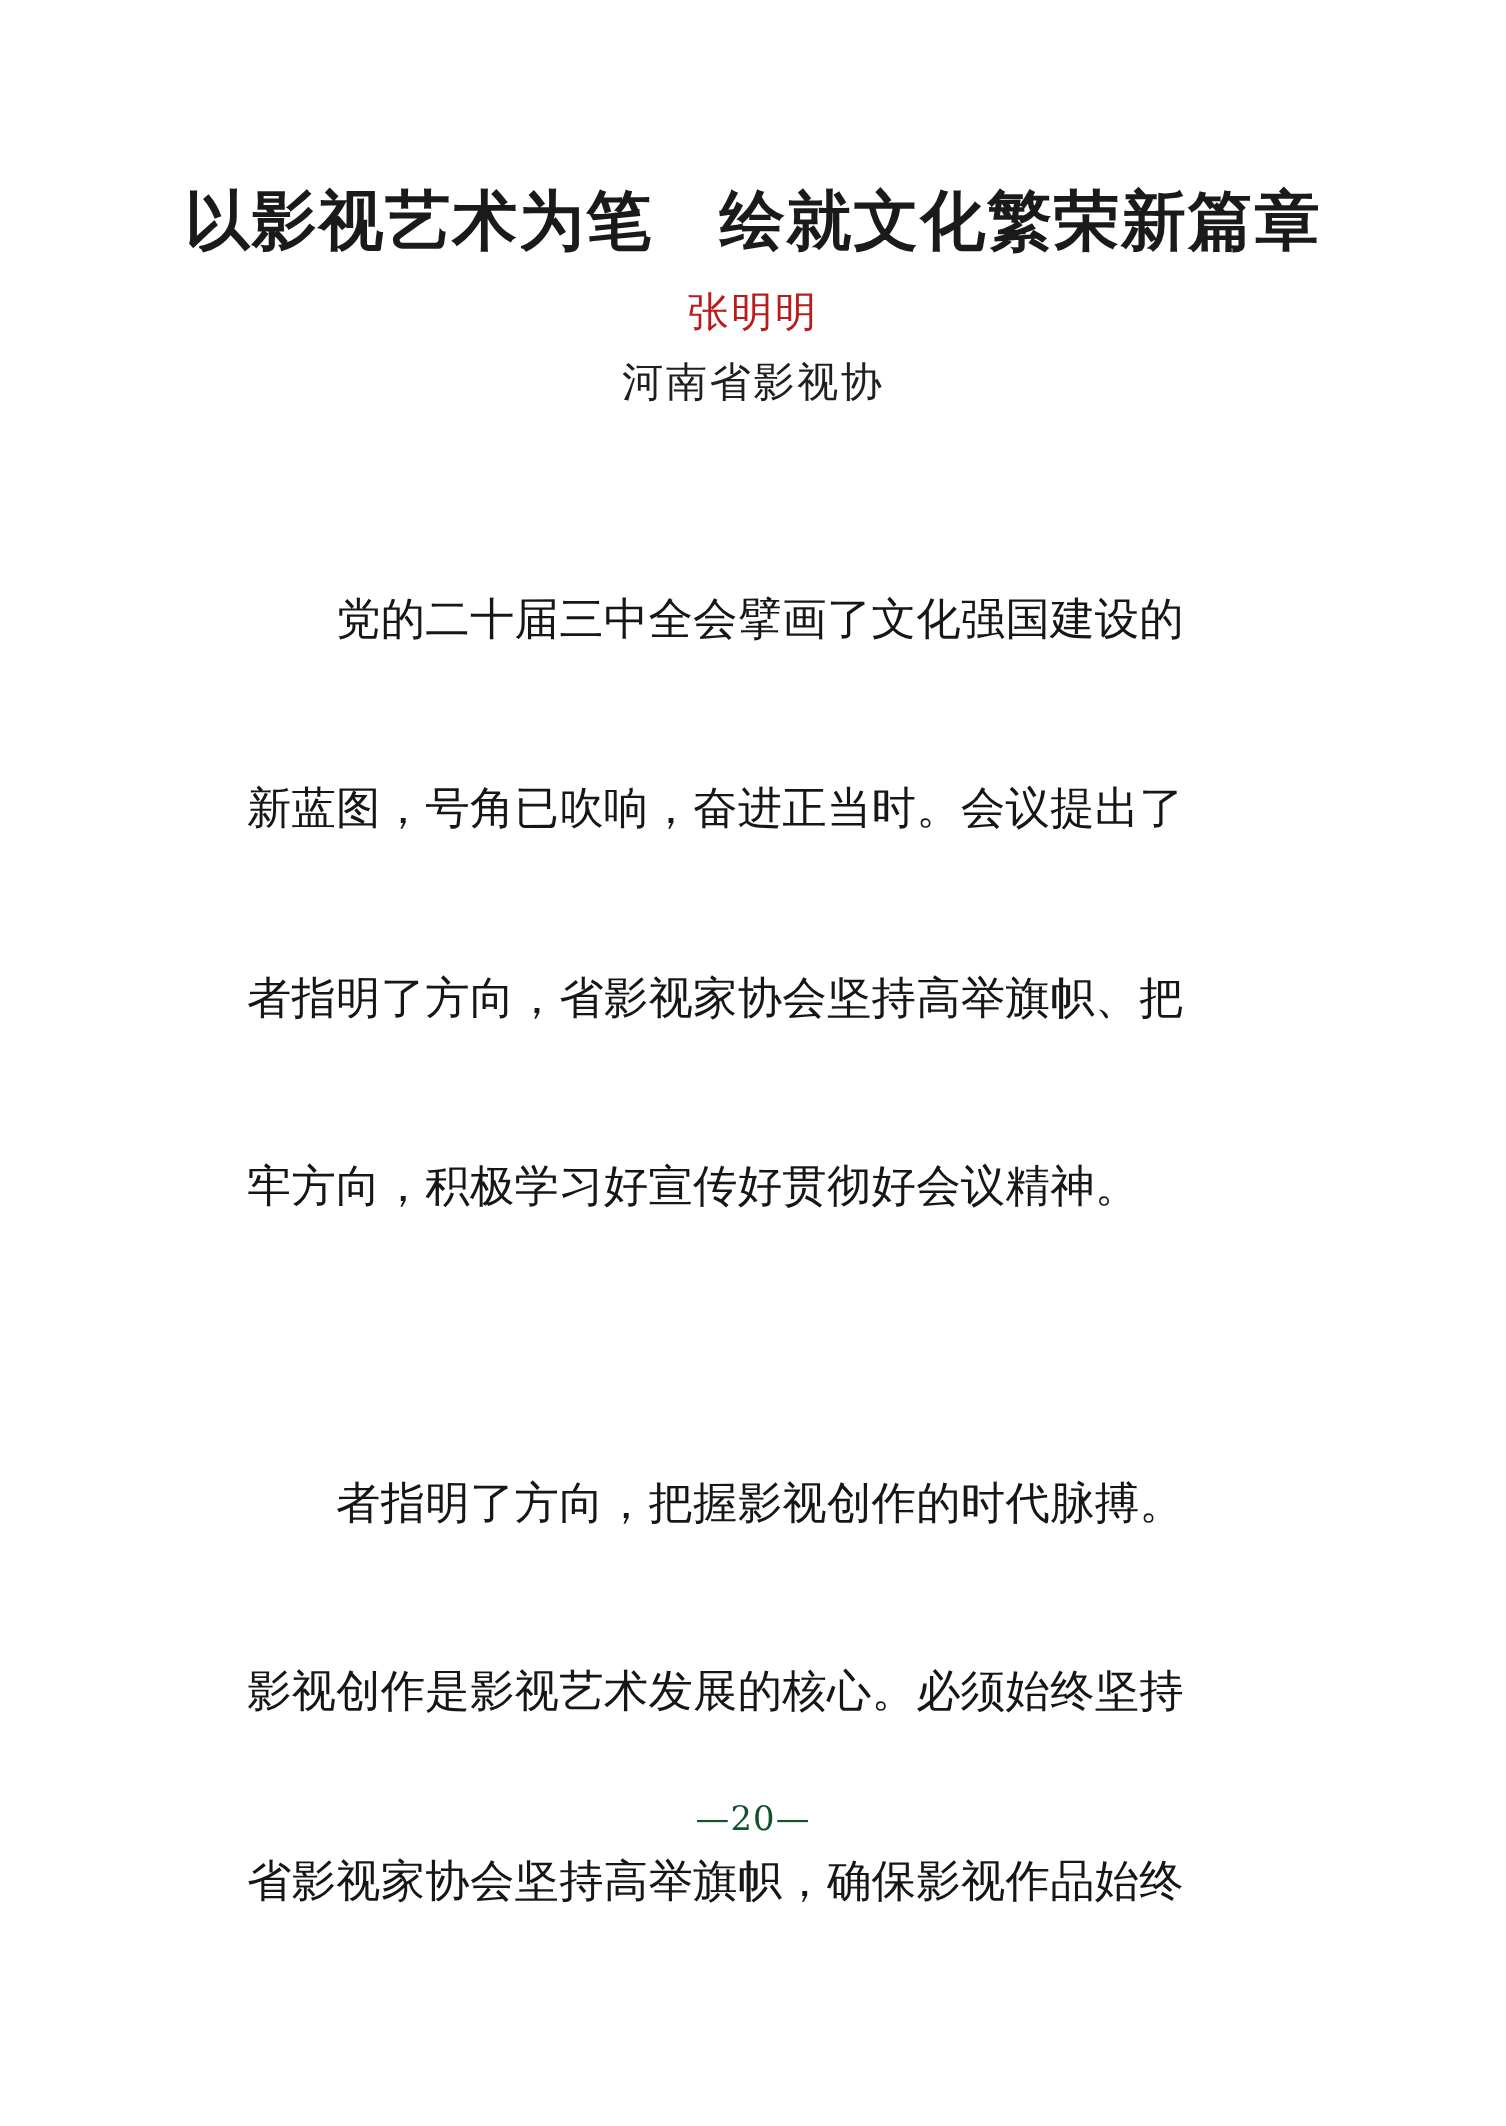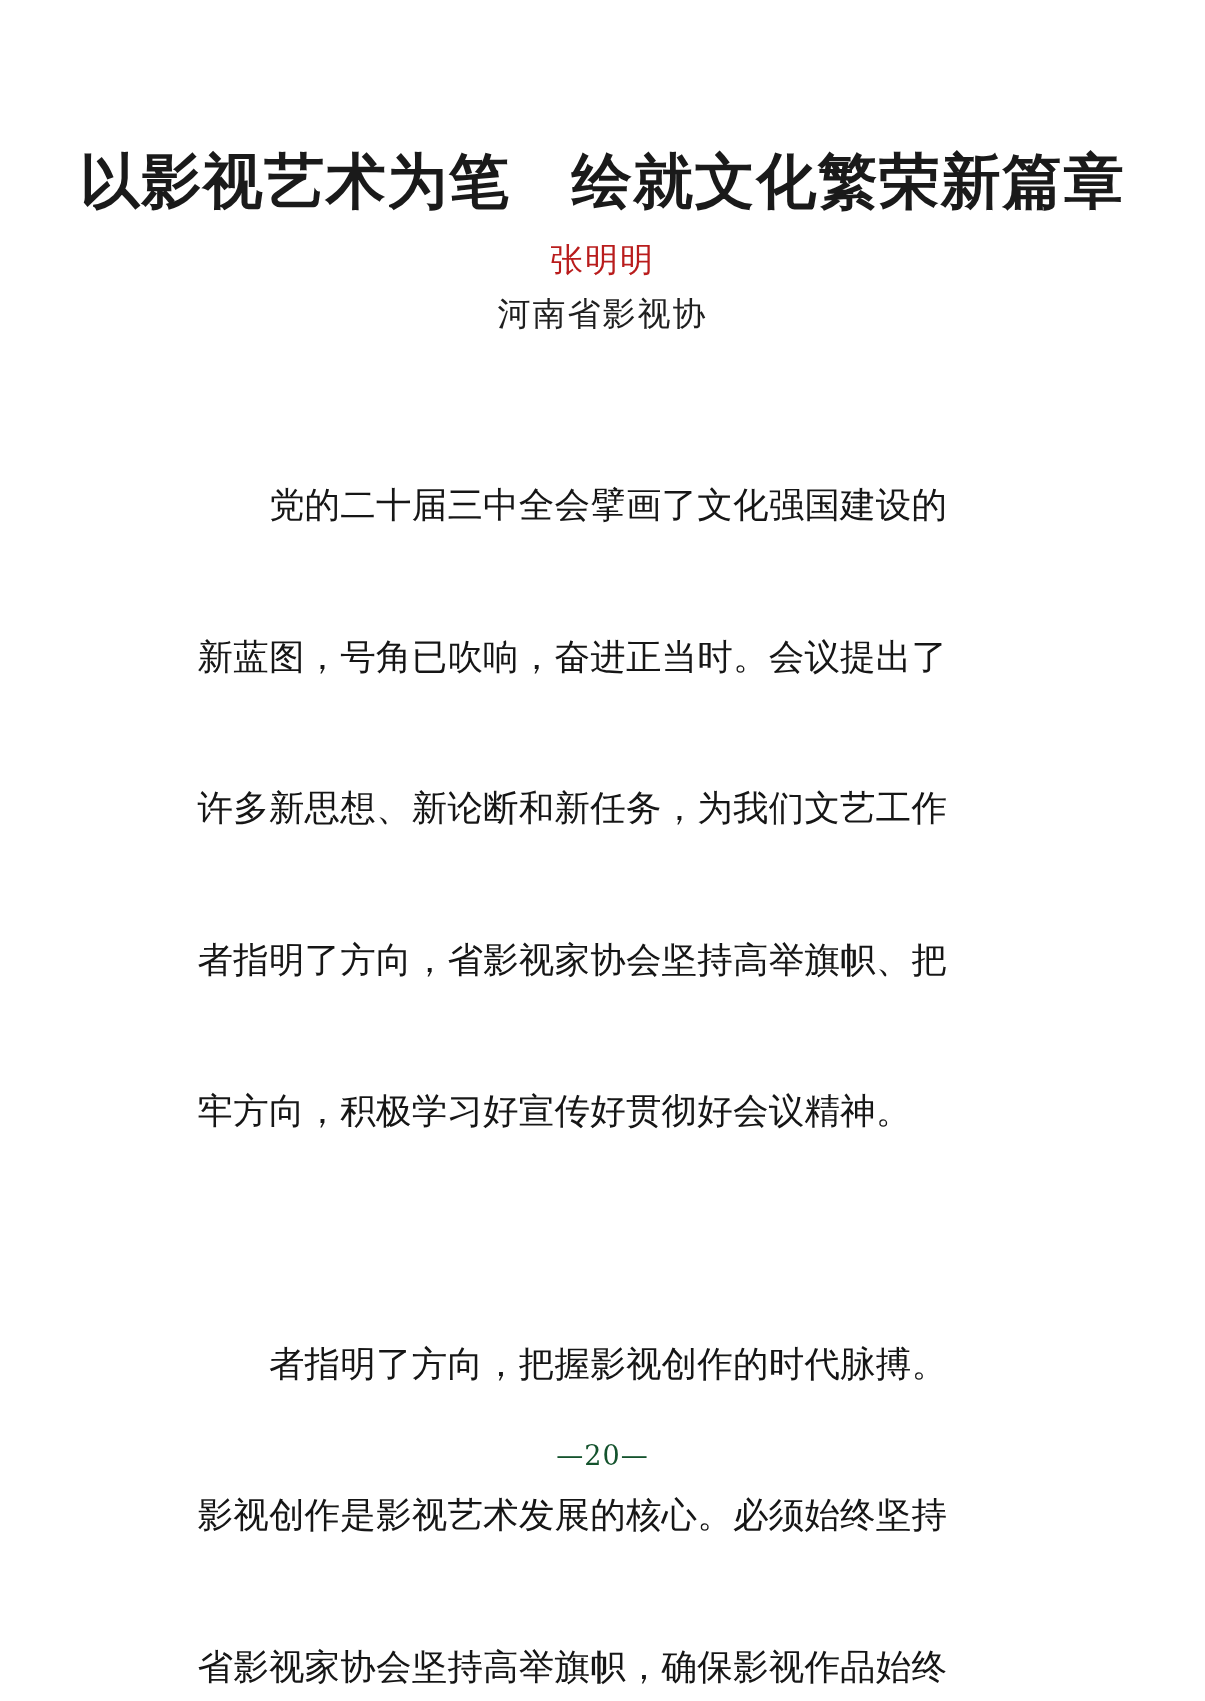--- a/index.html
+++ b/index.html
@@ -20,39 +20,39 @@
 
   
   .title-block {
     padding-top: 146px;
     text-align: center;
   }
 
   .doc-title {
     font-family: "DejaVu Serif", "Liberation Serif", serif;
     font-weight: 700;
-    font-size: 60px;
+    font-size: 52px;
     line-height: 1.18;
     color: #1a1a1a;
     letter-spacing: 1.5px;
     margin: 0;
     white-space: pre;
   }
 
   .author {
     font-family: "DejaVu Serif", "Liberation Serif", serif;
     font-size: 33px;
     line-height: 1.25;
     color: #b91c1c;
     margin: 22px 0 0 0;
     letter-spacing: 2px;
   }
 
   .affiliation {
-    font-family: Liberation Mono, monospace;
+    font-family: Liberation Serif, serif;
     font-size: 33px;
     line-height: 1.25;
     color: #1f1f1f;
     margin: 16px 0 0 0;
     letter-spacing: 2px;
   }
 
   
   .body-wrap {
     margin: 0 auto;
@@ -103,21 +103,20 @@
     <h1 class="doc-title">以影视艺术为笔　绘就文化繁荣新篇章</h1>
     <div class="author">张明明</div>
     <div class="affiliation">河南省影视协</div>
   </div>
 
   <div class="body-wrap">
 
     <p class="para">
       <span class="line">　　党的二十届三中全会擘画了文化强国建设的</span>
       <span class="line">新蓝图，号角已吹响，奋进正当时。会议提出了</span>
-      <span class="line">许多新思想、新论断和新任务，为我们文艺工作</span>
       <span class="line">者指明了方向，省影视家协会坚持高举旗帜、把</span>
       <span class="line">牢方向，积极学习好宣传好贯彻好会议精神。</span>
     </p>
 
     <p class="para">
       <span class="line">　　者指明了方向，把握影视创作的时代脉搏。</span>
       <span class="line">影视创作是影视艺术发展的核心。必须始终坚持</span>
       <span class="line">省影视家协会坚持高举旗帜，确保影视作品始终</span>
       
       

